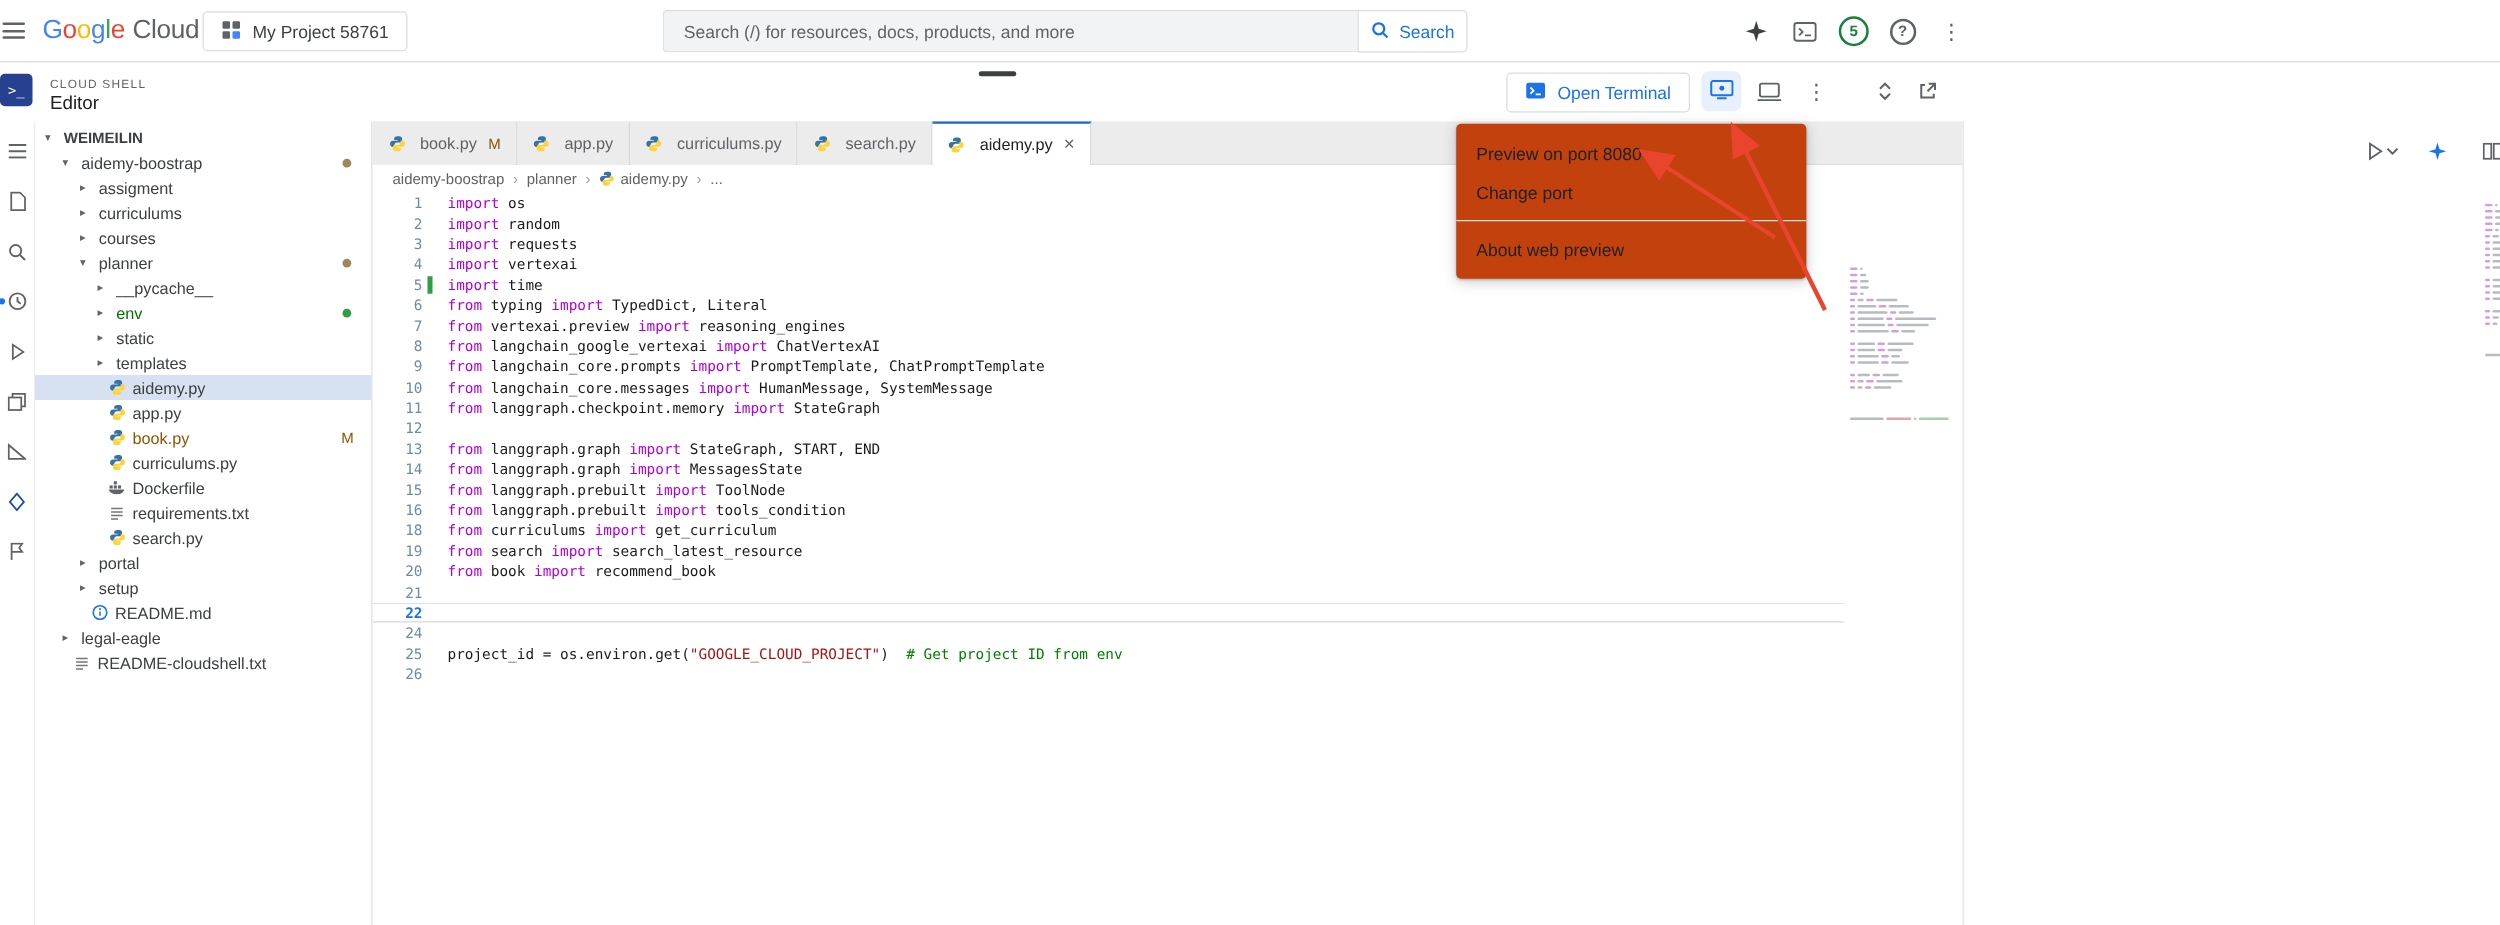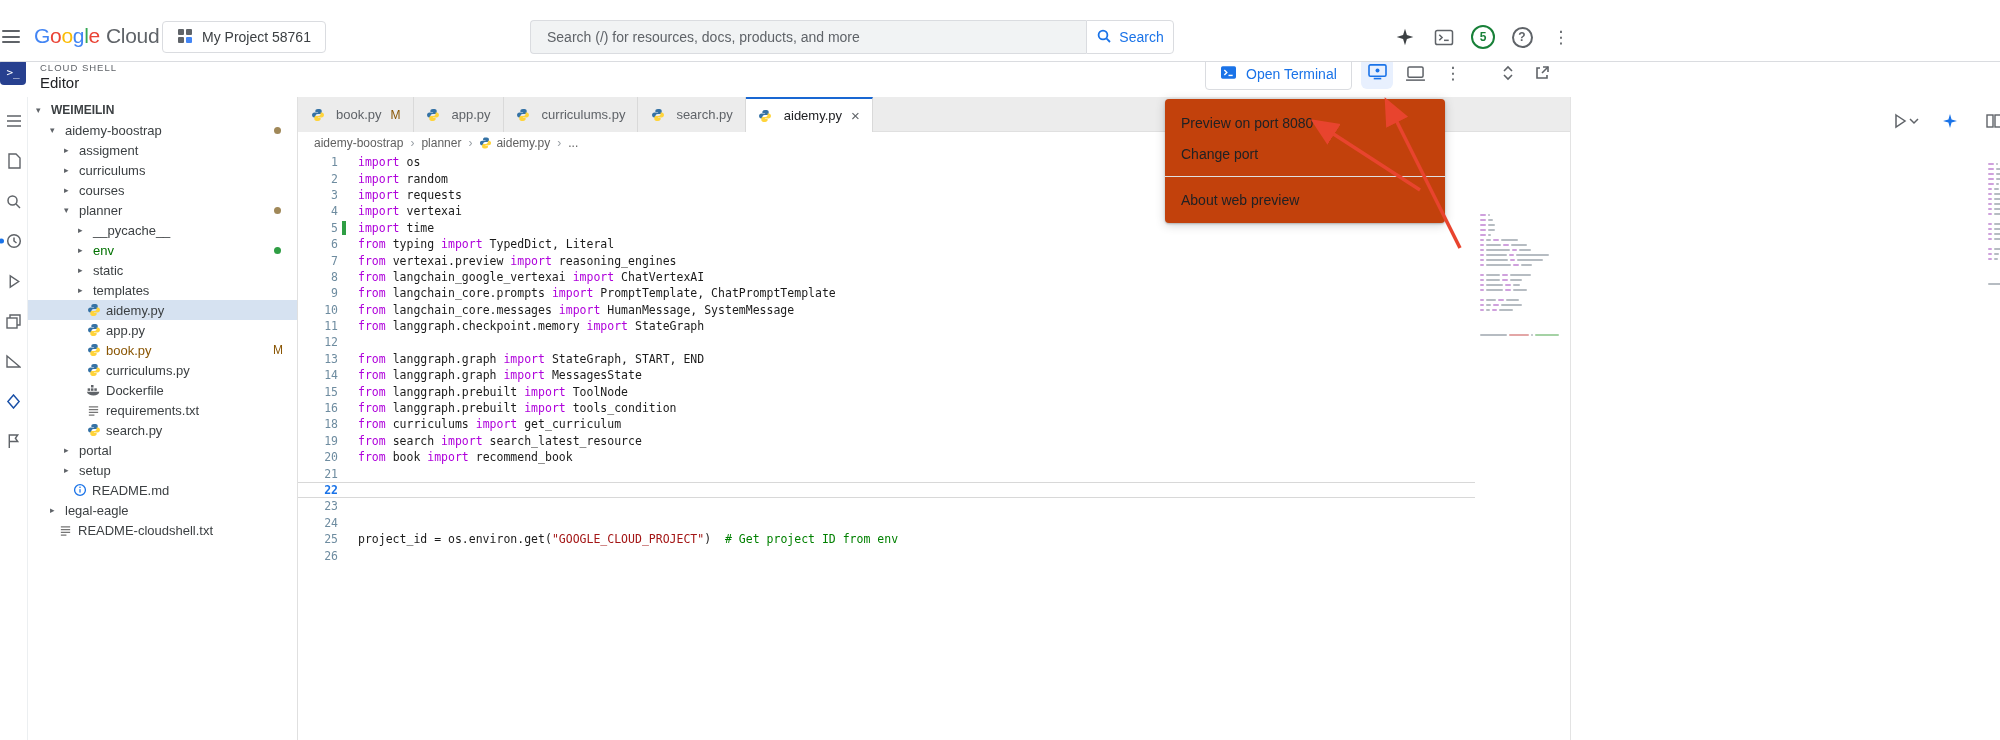--- a/index.html
+++ b/index.html
@@ -1,21 +1,21 @@
 <!DOCTYPE html>
 <html><head>
 <meta charset="utf-8">
 <style>
   *{margin:0;padding:0;box-sizing:border-box;}
   html,body{width:2000px;height:740px;}
   body{position:relative;font-family:"Liberation Sans",sans-serif;background:#fff;color:#202124;overflow:hidden;}
   button{font-family:inherit;}
 
   
-  .topbar{position:absolute;left:0;top:12px;width:100%;height:50px;background:#fff;border-bottom:1px solid #dadce0;z-index:5;}
+  .topbar{position:absolute;left:0;top:0;width:100%;height:50px;background:#fff;border-bottom:1px solid #dadce0;z-index:5;}
   .hamburger{position:absolute;left:2px;top:18px;width:18px;height:13px;display:flex;flex-direction:column;justify-content:space-between;cursor:pointer;}
   .hamburger span{display:block;height:2px;background:#5f6368;border-radius:1px;}
   .logo{position:absolute;left:34px;top:12px;font-size:21px;font-weight:500;letter-spacing:-0.3px;display:flex;align-items:baseline;}
   .logo .cloud{color:#5f6368;margin-left:6px;font-weight:400;}
   .project-btn{position:absolute;left:162px;top:9px;height:32px;padding:0 14px;display:flex;align-items:center;gap:9px;background:#fff;border:1px solid #dadce0;border-radius:4px;font-size:14px;color:#3c4043;cursor:pointer;}
   .search-wrap{position:absolute;left:530px;top:8px;height:34px;display:flex;}
   .search-input{width:556px;height:34px;background:#f1f3f4;border:1px solid #dadce0;border-right:none;border-radius:4px 0 0 4px;padding:0 16px;font-size:14px;color:#3c4043;outline:none;font-family:inherit;}
   .search-input::placeholder{color:#5f6368;}
   .search-btn{width:88px;height:34px;background:#fff;border:1px solid #dadce0;border-radius:0 4px 4px 0;display:flex;align-items:center;justify-content:center;gap:7px;color:#1a73e8;font-size:14px;font-weight:500;cursor:pointer;}
   .top-icons{position:absolute;left:1392px;top:8px;height:34px;display:flex;align-items:center;gap:13px;}
@@ -540,24 +540,20 @@
         </div>
         <div class="codeline">
           <span class="lnum">21</span>
           <span class="ltext"></span>
         </div>
         <div class="codeline current">
           <span class="lnum">22</span>
           <span class="ltext"></span>
         </div>
         <div class="codeline">
-          <span class="lnum">23</span>
-          <span class="ltext"></span>
-        </div>
-        <div class="codeline">
           <span class="lnum">24</span>
           <span class="ltext"></span>
         </div>
         <div class="codeline">
           <span class="lnum">25</span>
           <span class="ltext"><span class="pl">project_id = os.environ.get(</span><span class="str">"GOOGLE_CLOUD_PROJECT"</span><span class="pl">)</span><span class="com">  # Get project ID from env</span></span>
         </div>
         <div class="codeline">
           <span class="lnum">26</span>
           <span class="ltext"></span>

